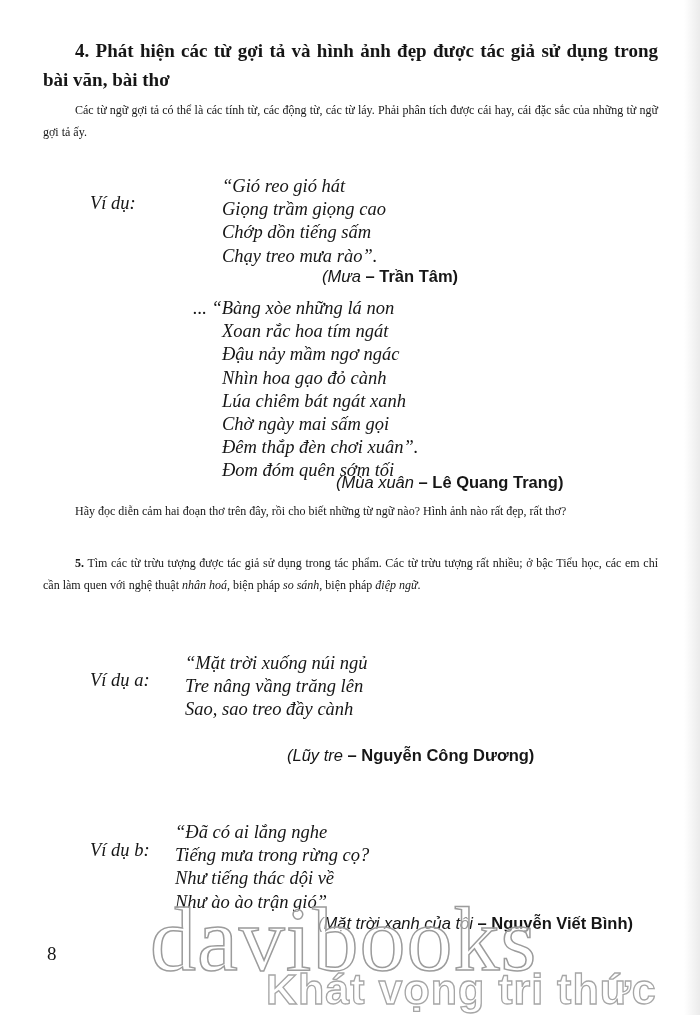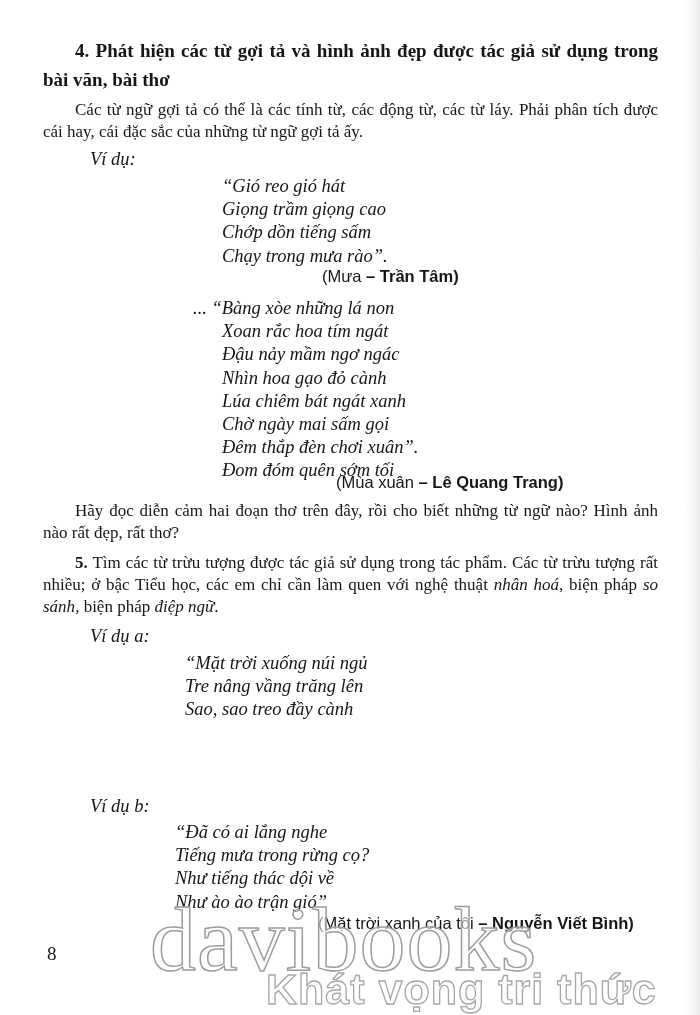--- a/index.html
+++ b/index.html
@@ -4,32 +4,32 @@
 <style>
   html,body{margin:0;padding:0;background:#ffffff;}
   .page{
     position:relative;width:700px;height:1015px;background:#ffffff;
     font-family:"Liberation Serif",serif;color:#161616;overflow:hidden;
   }
   .edge-right{position:absolute;top:0;right:0;width:16px;height:100%;
     background:linear-gradient(to right,rgba(0,0,0,0),rgba(0,0,0,0.08));}
   .para{
     position:absolute;left:43px;width:615px;
-    font-size:17px;line-height:22px;text-align:justify;text-align-last:left;
+    font-size:12px;line-height:22px;text-align:justify;text-align-last:left;
     text-indent:32px;
   }
   .heading{font-weight:bold;font-size:19px;line-height:29px;}
-  .label{position:absolute;left:90px;font-style:italic;font-size:18.5px;line-height:22px;}
+  .label{position:absolute;left:90px;font-style:italic;font-size:18.5px;line-height:22px;margin-top:44px;}
   .poem{position:absolute;font-style:italic;font-size:18.5px;line-height:23.2px;}
   .poem-hang > div:first-child{text-indent:-29px;}
   .attr{
     position:absolute;font-family:"Liberation Sans",sans-serif;
     font-size:16.5px;line-height:20px;white-space:nowrap;
   }
-  .attr-title{}
+  .attr-title{font-style:italic;}
   .attr-author{font-weight:bold;}
   .dash-para{text-indent:27px;}
   .page-num{position:absolute;left:47px;top:943px;font-size:19px;}
   .wm{
     position:absolute;z-index:10;pointer-events:none;white-space:nowrap;
     color:rgba(255,255,255,0.55);
     -webkit-text-stroke:1.5px #9c9c9c;
   }
   .wm-brand{
     left:150px;top:893px;font-family:"Liberation Serif",serif;
@@ -49,21 +49,21 @@
   <div class="para heading" style="top:36px">4. Phát hiện các từ gợi tả và hình ảnh đẹp được tác giả sử dụng trong bài văn, bài thơ</div>
 
   <div class="para" style="top:99px">Các từ ngữ gợi tả có thể là các tính từ, các động từ, các từ láy. Phải phân tích được cái hay, cái đặc sắc của những từ ngữ gợi tả ấy.</div>
 
   <div class="label" style="top:148px">Ví dụ:</div>
 
   <div class="poem" style="left:222px;top:175px">
       <div>“Gió reo gió hát</div>
       <div>Giọng trầm giọng cao</div>
       <div>Chớp dồn tiếng sấm</div>
-      <div>Chạy trong mưa rào”.</div>
+      <div>Chạy treo mưa rào”.</div>
     </div>
 
   <div class="attr" style="left:322px;top:266px">
     <span class="attr-title">(Mưa </span><span class="attr-author">– Trần Tâm)</span>
   </div>
 
   <div class="poem poem-hang" style="left:222px;top:297px">
       <div>... “Bàng xòe những lá non</div>
       <div>Xoan rắc hoa tím ngát</div>
       <div>Đậu nảy mầm ngơ ngác</div>
@@ -85,20 +85,23 @@
   </div>
 
   <div class="label" style="top:625px">Ví dụ a:</div>
 
   <div class="poem" style="left:185px;top:652px">
       <div>“Mặt trời xuống núi ngủ</div>
       <div>Tre nâng vầng trăng lên</div>
       <div>Sao, sao treo đầy cành</div>
     </div>
 
+  <div class="attr" style="left:287px;top:745px">
+    <span class="attr-title">(Lũy tre </span><span class="attr-author">– Nguyễn Công Dương)</span>
+  </div>
 
 
   <div class="label" style="top:795px">Ví dụ b:</div>
 
   <div class="poem" style="left:175px;top:821px">
       <div>“Đã có ai lắng nghe</div>
       <div>Tiếng mưa trong rừng cọ?</div>
       <div>Như tiếng thác dội về</div>
       <div>Như ào ào trận gió”</div>
     </div>

